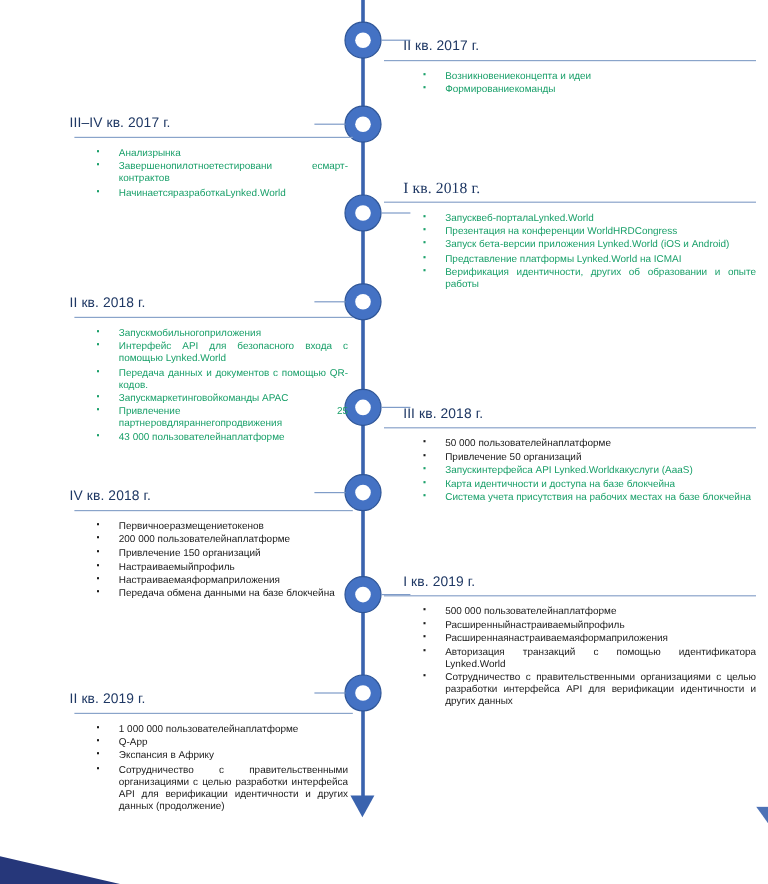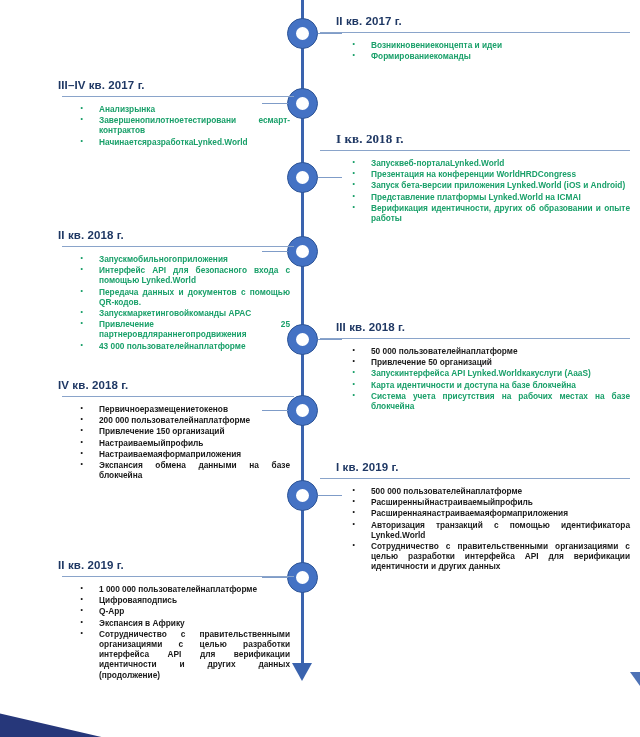--- a/index.html
+++ b/index.html
@@ -71,24 +71,24 @@
   
   .block {
     position: absolute;
     box-sizing: border-box;
   }
   .block.left  { left: 58px;  width: 232px; }
   .block.right { left: 330px; width: 300px; }
 
   .block-header {
     font-size: 11.5px;
-    font-weight: bold;
+    font-weight: normal;
     color: #1f3864;
     letter-spacing: 0.1px;
-    margin: 0 0 4px 0;
+    margin: 18px 0 4px 0;
     line-height: 14px;
   }
   .block.serif-head .block-header {
     font-family: "Liberation Serif", serif;
     font-size: 13px;
   }
   .block.right .block-header { padding-left: 6px; }
 
   .block-rule {
     height: 1px;
@@ -102,21 +102,21 @@
     list-style: none;
     margin: 0;
     padding: 0;
   }
   ul.bullets > li {
     position: relative;
     padding-left: 41px;
     margin: 0 0 1px 0;
     font-size: 8.3px;
     line-height: 10.2px;
-    font-weight: bold;
+    font-weight: normal;
     text-align: justify;
     color: #1aa06a;
   }
   ul.bullets > li::before {
     content: "\00B7";
     position: absolute;
     left: 22px;
     top: -1px;
     font-size: 12px;
     line-height: 11px;
@@ -219,51 +219,50 @@
   <div class="block-rule"></div>
   <ul class="bullets">
     <li class="dark">50 000 пользователейнаплатформе</li>
     <li class="dark">Привлечение 50 организаций</li>
     <li class="green">Запускинтерфейса API Lynked.Worldкакуслуги (AaaS)</li>
     <li class="green">Карта идентичности и доступа на базе блокчейна</li>
     <li class="green">Система учета присутствия на рабочих местах на базе блокчейна</li>
   </ul>
 </div>
 
-<div class="block left" style="top:378px;">
+<div class="block left" style="top:389px;">
   <div class="block-header">IV кв. 2018 г.</div>
   <div class="block-rule"></div>
   <ul class="bullets">
     <li class="dark">Первичноеразмещениетокенов</li>
     <li class="dark">200 000 пользователейнаплатформе</li>
     <li class="dark">Привлечение 150 организаций</li>
     <li class="dark">Настраиваемыйпрофиль</li>
     <li class="dark">Настраиваемаяформаприложения</li>
-    <li class="dark">Экспансия обмена данными на базе блокчейна</li>
+    <li class="dark">Передача обмена данными на базе блокчейна</li>
   </ul>
 </div>
 
 <div class="block right" style="top:460px;">
   <div class="block-header">I кв. 2019 г.</div>
   <div class="block-rule"></div>
   <ul class="bullets">
     <li class="dark">500 000 пользователейнаплатформе</li>
     <li class="dark">Расширенныйнастраиваемыйпрофиль</li>
     <li class="dark">Расширеннаянастраиваемаяформаприложения</li>
     <li class="dark">Авторизация транзакций с помощью идентификатора Lynked.World</li>
     <li class="dark">Сотрудничество с правительственными организациями с целью разработки интерфейса API для верификации идентичности и других данных</li>
   </ul>
 </div>
 
 <div class="block left" style="top:558px;">
   <div class="block-header">II кв. 2019 г.</div>
   <div class="block-rule"></div>
   <ul class="bullets">
     <li class="dark">1 000 000 пользователейнаплатформе</li>
-    <li class="dark">Цифроваяподпись</li>
     <li class="dark">Q-App</li>
     <li class="dark">Экспансия в Африку</li>
     <li class="dark">Сотрудничество с правительственными организациями с целью разработки интерфейса API для верификации идентичности и других данных (продолжение)</li>
   </ul>
 </div>
 
 <div id="right-tick"></div>
 <div id="bottom-swoosh"></div>
 
 </body></html>

